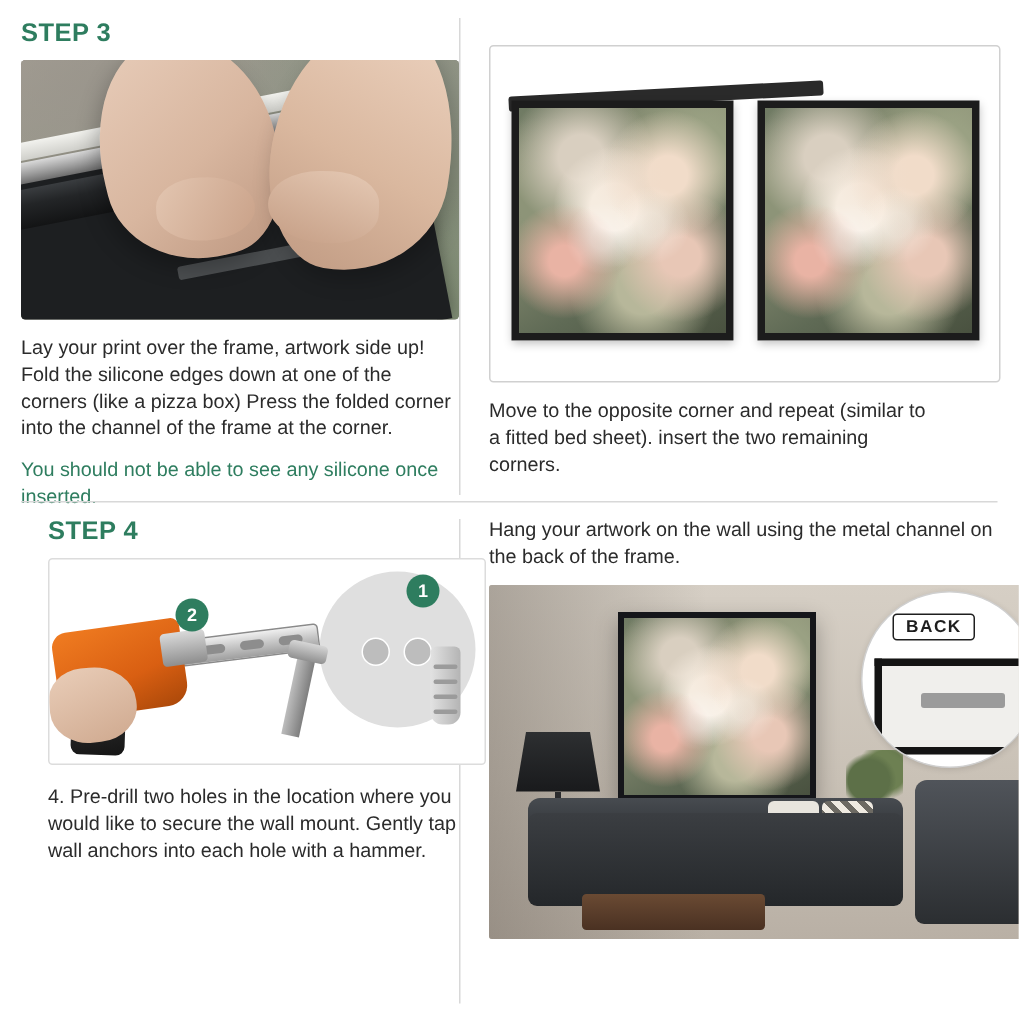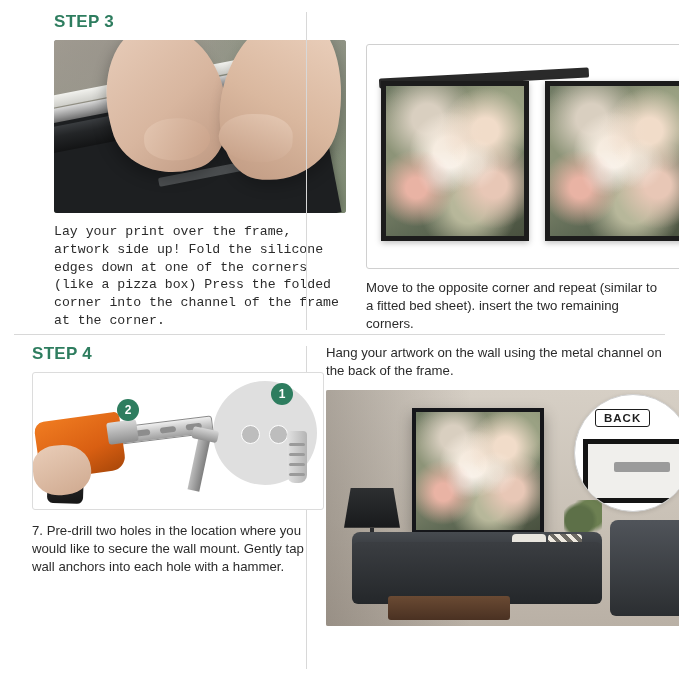--- a/index.html
+++ b/index.html
@@ -49,27 +49,26 @@
     width: 1px;
   }
 
   
   .row-top {
     position: absolute;
     left: 14px;
     top: 12px;
     right: 14px;
     height: 320px;
-    margin-left: 40px;
   }
   .col-left-top {
     position: absolute; left: 0; top: 0; width: 292px; height: 320px;
   }
   .col-right-top {
-    position: absolute; left: 312px; top: 32px; width: 301px; height: 302px;
+    position: absolute; left: 312px; top: 18px; width: 301px; height: 302px;
   }
 
   .row-bottom {
     position: absolute;
     left: 14px;
     top: 344px;
     right: 14px;
     bottom: 8px;
   }
   .col-left-bot {
@@ -491,22 +490,23 @@
         <div class="cloth"></div>
         <div class="frame-outer"></div>
         <div class="frame-lip"></div>
         <div class="frame-inner"></div>
         <div class="channel"></div>
         <div class="print-edge"></div>
         <div class="hand-l"></div>
         <div class="hand-r"></div>
       </div>
 
-      <div class="body-text" style="margin-top:10px;font-family:Liberation Mono, monospace;">
+      <div class="body-text" style="margin-top:10px;">
         <p>Lay your print over the frame, artwork side up! Fold the silicone edges down at one of the corners (like a pizza box) Press the folded corner into the channel of the frame at the corner.</p>
+        <p class="green-note">You should not be able to see any silicone once inserted.</p>
       </div>
     </div>
 
     <div class="col-right-top">
       <div class="boxed canvas-pair">
         <div class="darkstrip"></div>
         <div class="mini-canvas a">
           <div class="floral"></div>
         </div>
         <div class="mini-canvas b">
@@ -550,21 +550,21 @@
           <div class="rib" style="top:12px"></div>
           <div class="rib" style="top:22px"></div>
           <div class="rib" style="top:32px"></div>
           <div class="rib" style="top:42px"></div>
         </div>
         <div class="badge b1">1</div>
         <div class="badge b2">2</div>
       </div>
 
       <div class="body-text" style="margin-top:12px;">
-        <p>7. Pre-drill two holes in the location where you would like to secure the wall mount. Gently tap wall anchors into each hole with a hammer.</p>
+        <p>4. Pre-drill two holes in the location where you would like to secure the wall mount. Gently tap wall anchors into each hole with a hammer.</p>
       </div>
     </div>
 
     <div class="col-right-bot">
       <div class="body-text" style="margin-bottom:10px;">
         <p>Hang your artwork on the wall using the metal channel on the back of the frame.</p>
       </div>
 
       <div class="room">
         <div class="wall"></div>

